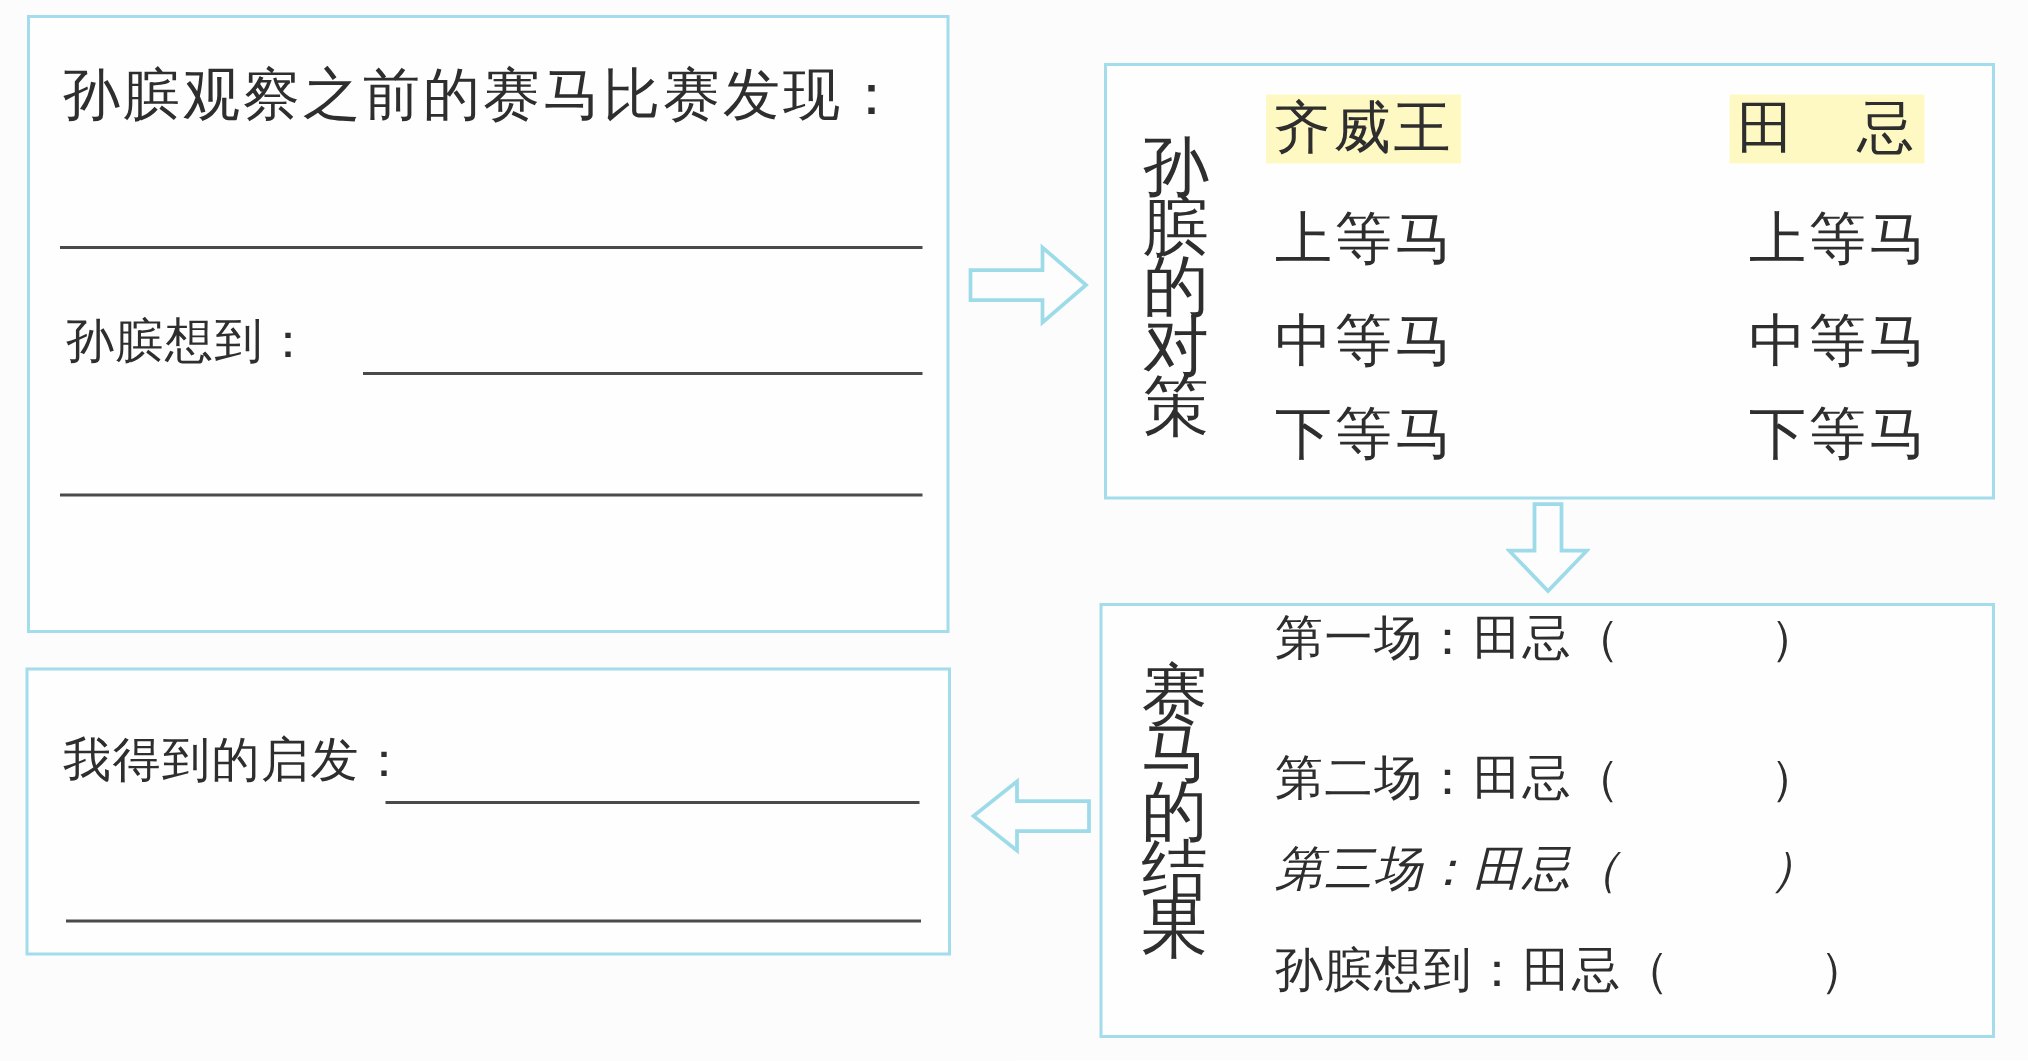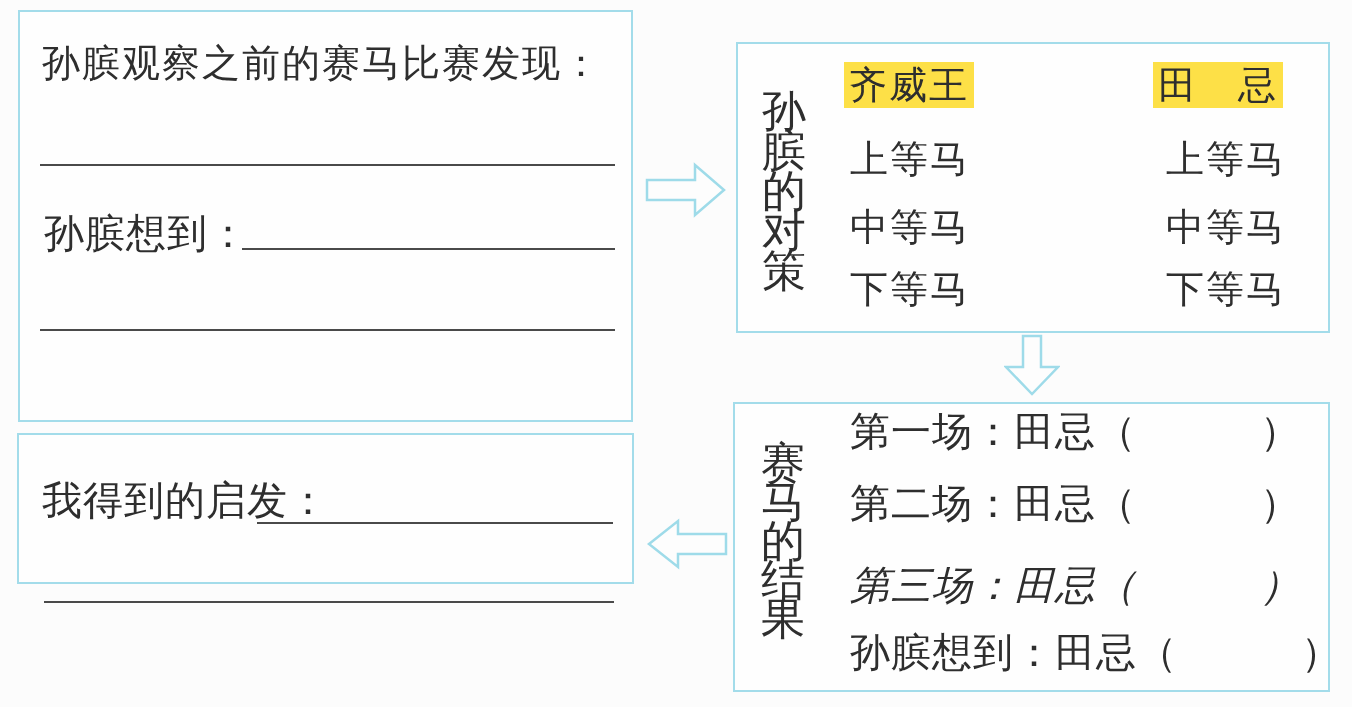--- a/index.html
+++ b/index.html
@@ -8,27 +8,27 @@
     background:#fcfcfc;overflow:hidden;
     font-family:"Liberation Serif","DejaVu Serif",serif;
     color:#2e2e2e;
   }
   .box{
     position:absolute;background:#fefefe;
     border:2px solid #a3dcea;box-sizing:border-box;
   }
   .txt{position:absolute;white-space:nowrap;}
   .t38{font-size:38px;letter-spacing:2px;}
-  .t40{font-size:40px;letter-spacing:1px;}
+  .t40{font-size:32px;letter-spacing:1px;}
   .rule{position:absolute;height:2px;background:#4a4a4a;}
   .side-label{
     position:absolute;width:40px;text-align:center;
     font-size:44px;line-height:40px;word-break:break-all;
   }
-  .hl{background:#fde047;padding:2px 5px;}
+  .hl{background:#fef9c3;padding:2px 5px;}
   .arrow{position:absolute;}
   .arrow svg{display:block;}
 </style>
 </head>
 <body>
 
 <div class="canvas">
 
   <div class="box" style="left:18px;top:10px;width:615px;height:412px;">
     <div class="txt t38" style="left:22px;top:26px;">孙膑观察之前的赛马比赛发现：</div>
@@ -64,30 +64,30 @@
 
   <div class="arrow" style="left:1004px;top:334px;">
     <svg width="56" height="62" viewBox="0 0 56 62">
       <polygon points="19,2 37,2 37,33 54,33 28,60 2,33 19,33" fill="#fdfdfd" stroke="#9edbe9" stroke-width="2.5"></polygon>
     </svg>
   </div>
 
   <div class="box" style="left:733px;top:402px;width:597px;height:290px;padding-left:19px;">
     <div class="side-label" style="left:26px;top:40px;line-height:39px;">赛马的结果</div>
     <div class="txt t40" style="left:115px;top:0;">第一场：田忌（　　　）</div>
-    <div class="txt t40" style="left:115px;top:72px;">第二场：田忌（　　　）</div>
+    <div class="txt t40" style="left:115px;top:93px;">第二场：田忌（　　　）</div>
     <div class="txt t40" style="left:115px;top:154px;font-style:italic;">第三场：田忌（　　　）</div>
     <div class="txt t40" style="left:115px;top:221px;">孙膑想到：田忌（　　　）</div>
   </div>
 
   <div class="arrow" style="left:646px;top:518px;">
     <svg width="82" height="52" viewBox="0 0 82 52">
       <polygon points="80,16 32,16 32,3 3,26 32,49 32,36 80,36" fill="#fdfdfd" stroke="#9edbe9" stroke-width="2.5"></polygon>
     </svg>
   </div>
 
-  <div class="box" style="left:17px;top:433px;width:617px;height:151px;font-family:Liberation Mono, monospace;">
+  <div class="box" style="left:17px;top:445px;width:617px;height:192px;font-family:Liberation Mono, monospace;">
     <div class="txt t40" style="left:23px;top:38px;">我得到的启发：</div>
     <div class="rule" style="left:238px;top:87px;width:356px;"></div>
     <div class="rule" style="left:25px;top:166px;width:570px;"></div>
   </div>
 
 </div>
 
 </body></html>

